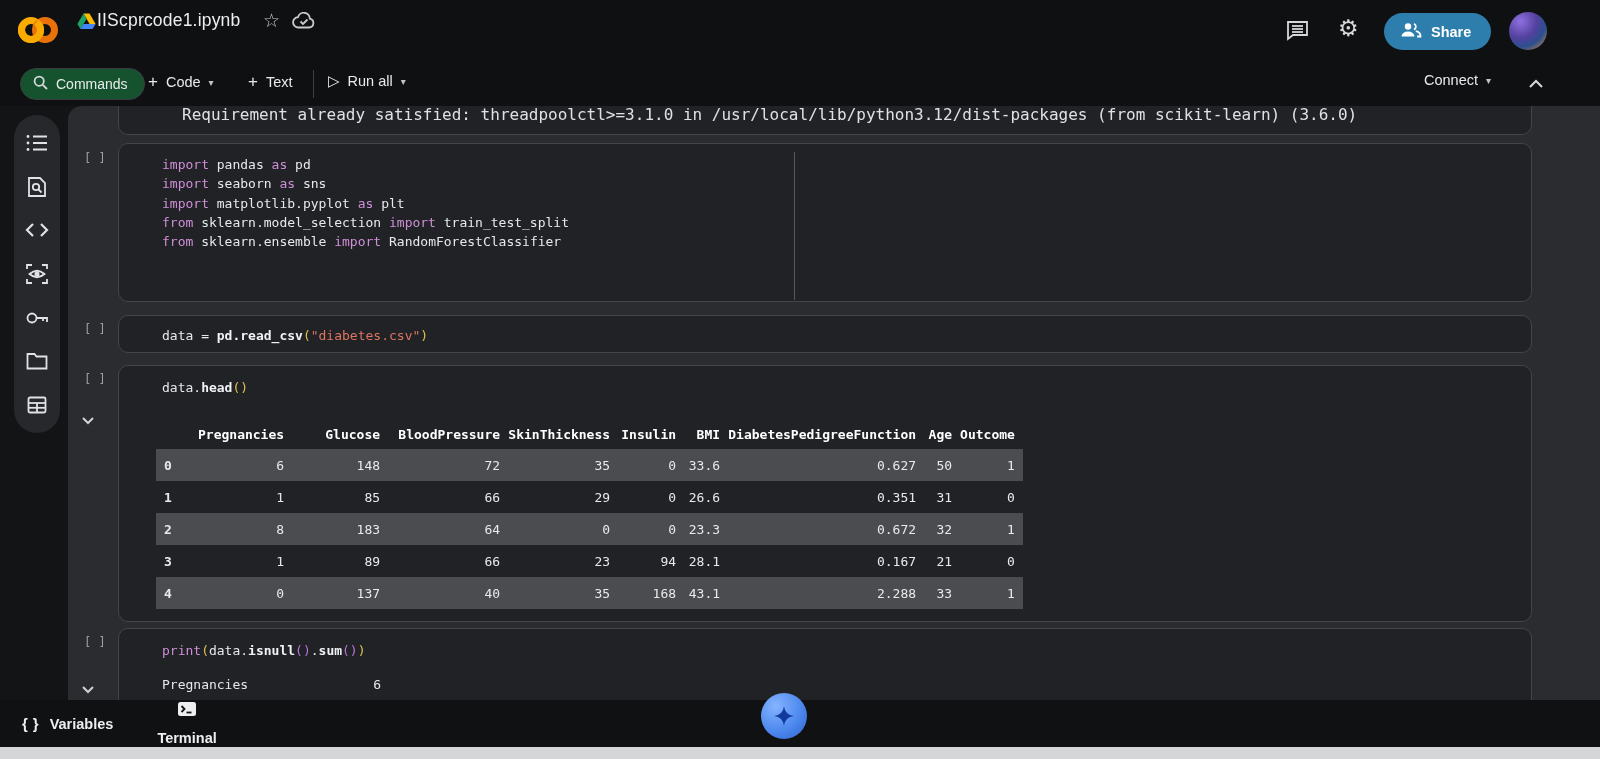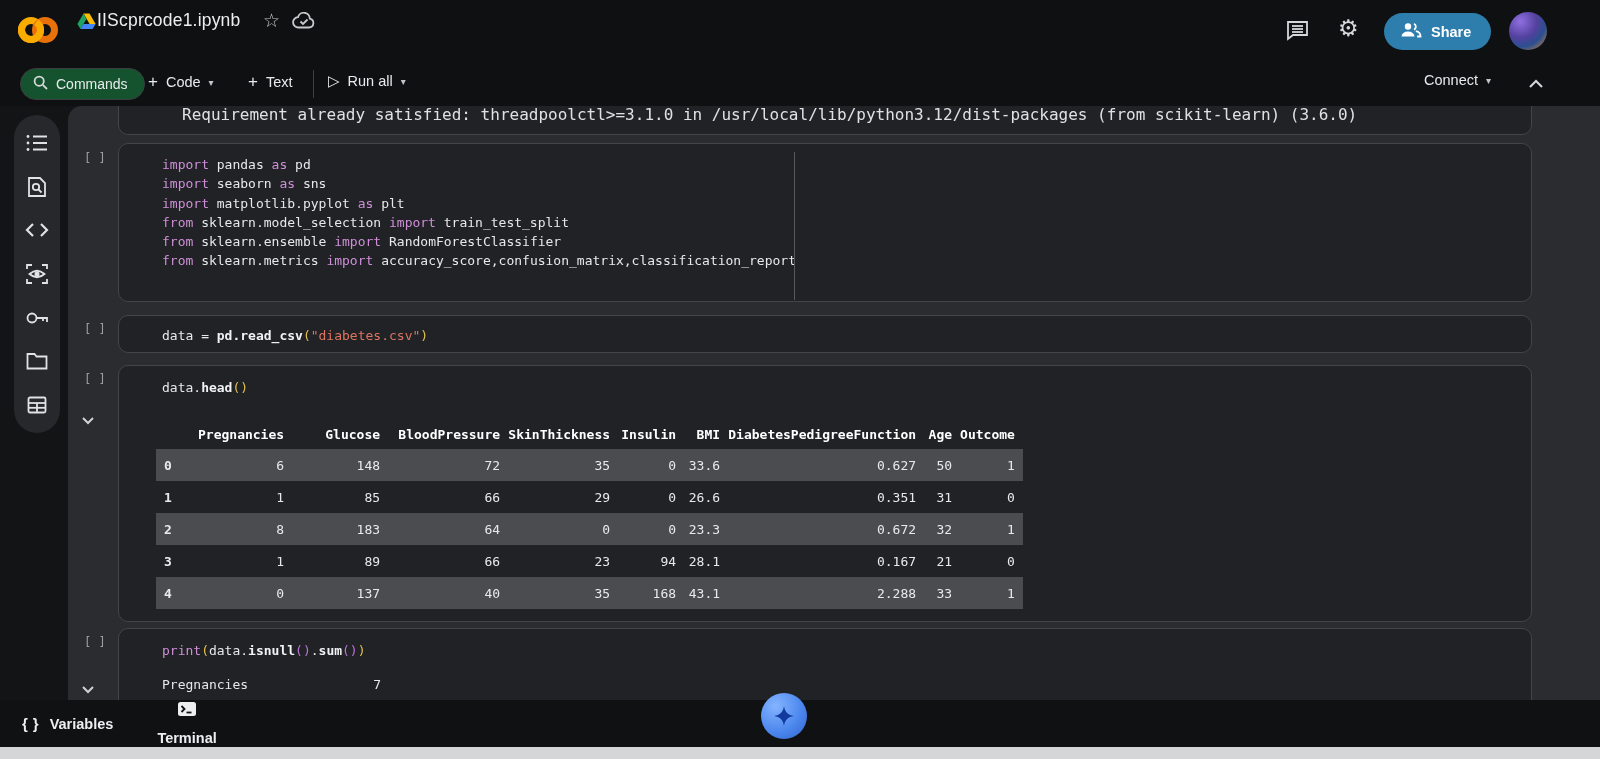--- a/index.html
+++ b/index.html
@@ -221,21 +221,20 @@
     </div>
 
     <span class="gutter-label" style="top:45px;">[ ]</span>
     <div class="cell" style="top:37px; height:159px;">
       <div class="code-block">
           <div class="code-line"><span class="tk-kw">import</span><span class="tk-pl"> pandas </span><span class="tk-kw">as</span><span class="tk-pl"> pd</span></div>
           <div class="code-line"><span class="tk-kw">import</span><span class="tk-pl"> seaborn </span><span class="tk-kw">as</span><span class="tk-pl"> sns</span></div>
           <div class="code-line"><span class="tk-kw">import</span><span class="tk-pl"> matplotlib.pyplot </span><span class="tk-kw">as</span><span class="tk-pl"> plt</span></div>
           <div class="code-line"><span class="tk-kw">from</span><span class="tk-pl"> sklearn.model_selection </span><span class="tk-kw">import</span><span class="tk-pl"> train_test_split</span></div>
           <div class="code-line"><span class="tk-kw">from</span><span class="tk-pl"> sklearn.ensemble </span><span class="tk-kw">import</span><span class="tk-pl"> RandomForestClassifier</span></div>
-          <div class="code-line"><span class="tk-kw">from</span><span class="tk-pl"> sklearn.metrics </span><span class="tk-kw">import</span><span class="tk-pl"> accuracy_score,confusion_matrix,classification_report</span></div>
         </div>
       <div class="ruler"></div>
     </div>
 
     <span class="gutter-label" style="top:216px;">[ ]</span>
     <div class="cell" style="top:209px; height:38px;">
       <div class="code-block" style="top:10px;">
           <div class="code-line"><span class="tk-pl">data = </span><span class="tk-fn">pd.read_csv</span><span class="tk-b1">(</span><span class="tk-str">"diabetes.csv"</span><span class="tk-b1">)</span></div>
         </div>
     </div>
@@ -345,21 +344,21 @@
     <span class="gutter-label" style="top:529px;">[ ]</span>
     <span class="out-chevron" style="top:574px;">
       <svg width="14" height="9" viewBox="0 0 14 9" fill="none" stroke="#cfd2d6" stroke-width="2">
         <polyline points="2,2 7,7 12,2"></polyline>
       </svg>
     </span>
     <div class="cell" style="top:522px; height:110px;">
       <div class="code-block" style="top:12px;">
           <div class="code-line"><span class="tk-kw">print</span><span class="tk-b1">(</span><span class="tk-pl">data.</span><span class="tk-fn">isnull</span><span class="tk-b2">()</span><span class="tk-pl">.</span><span class="tk-fn">sum</span><span class="tk-b2">()</span><span class="tk-b1">)</span></div>
         </div>
-      <pre class="out-pre">Pregnancies                7</pre>
+      <pre class="out-pre">Pregnancies                6</pre>
     </div>
   </div>
 
   <div class="bottombar">
     <div class="bb-item bb-variables">
       <span class="braces-icon">{ }</span>
       <span>Variables</span>
     </div>
     <div class="bb-item bb-terminal">
       <span>

